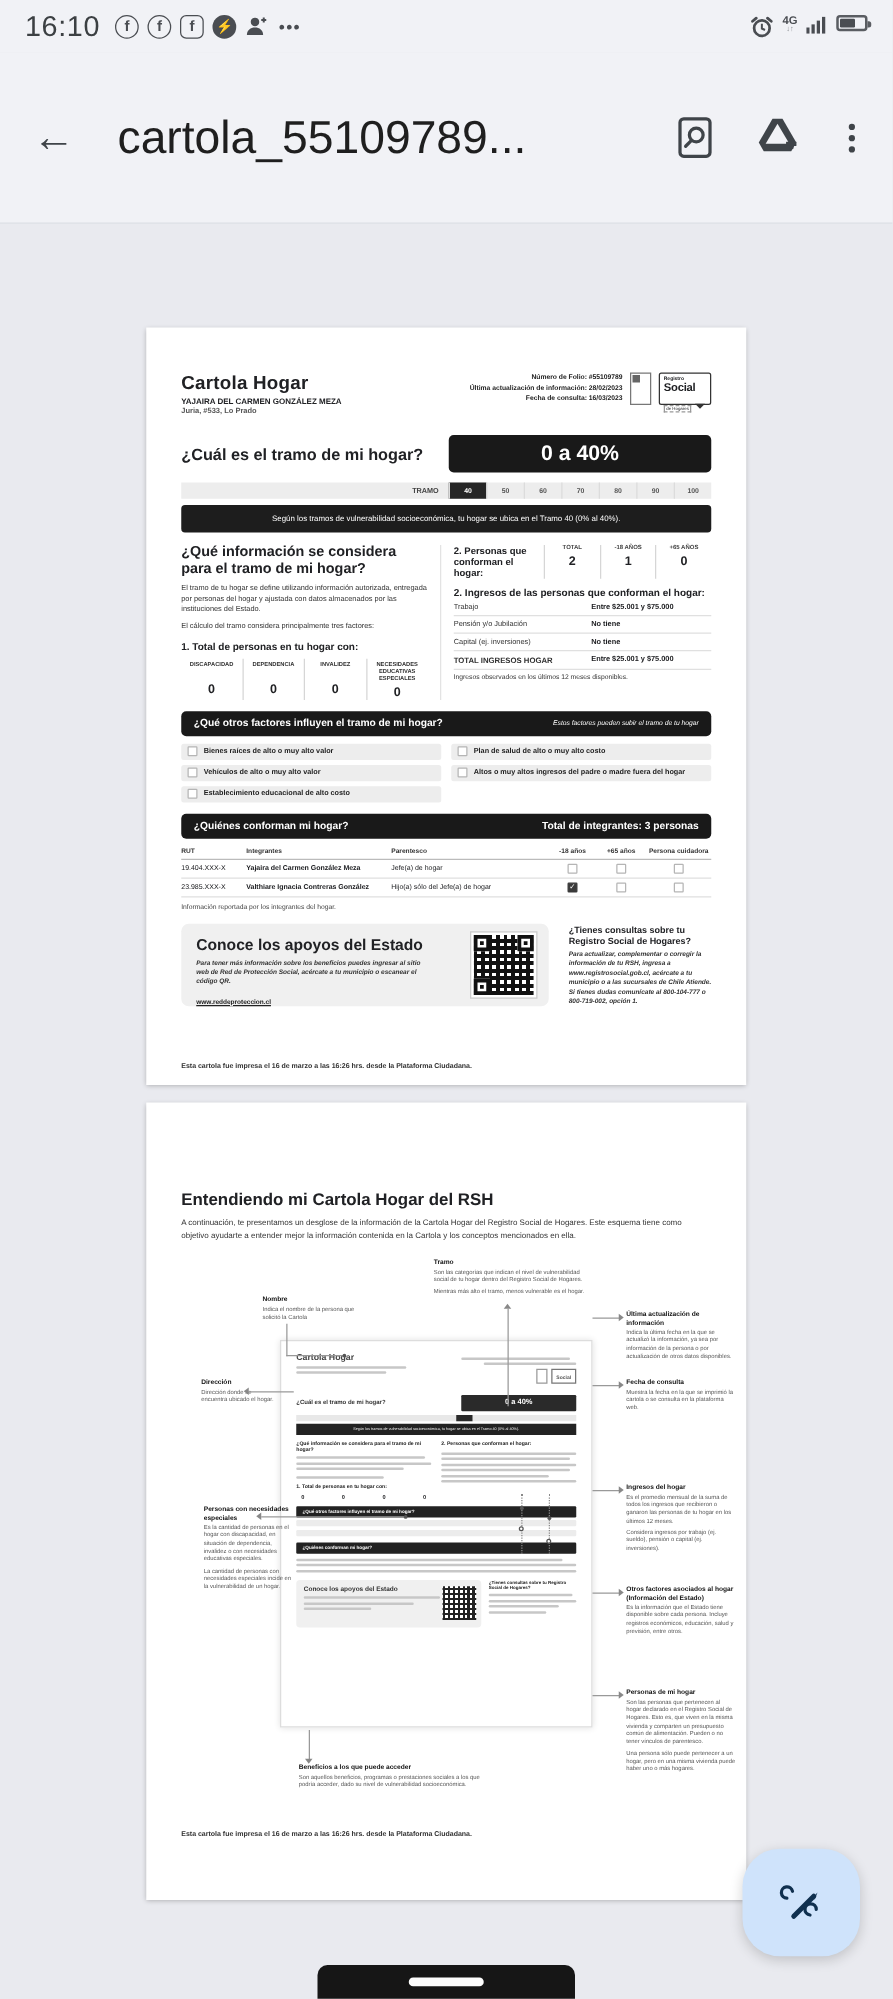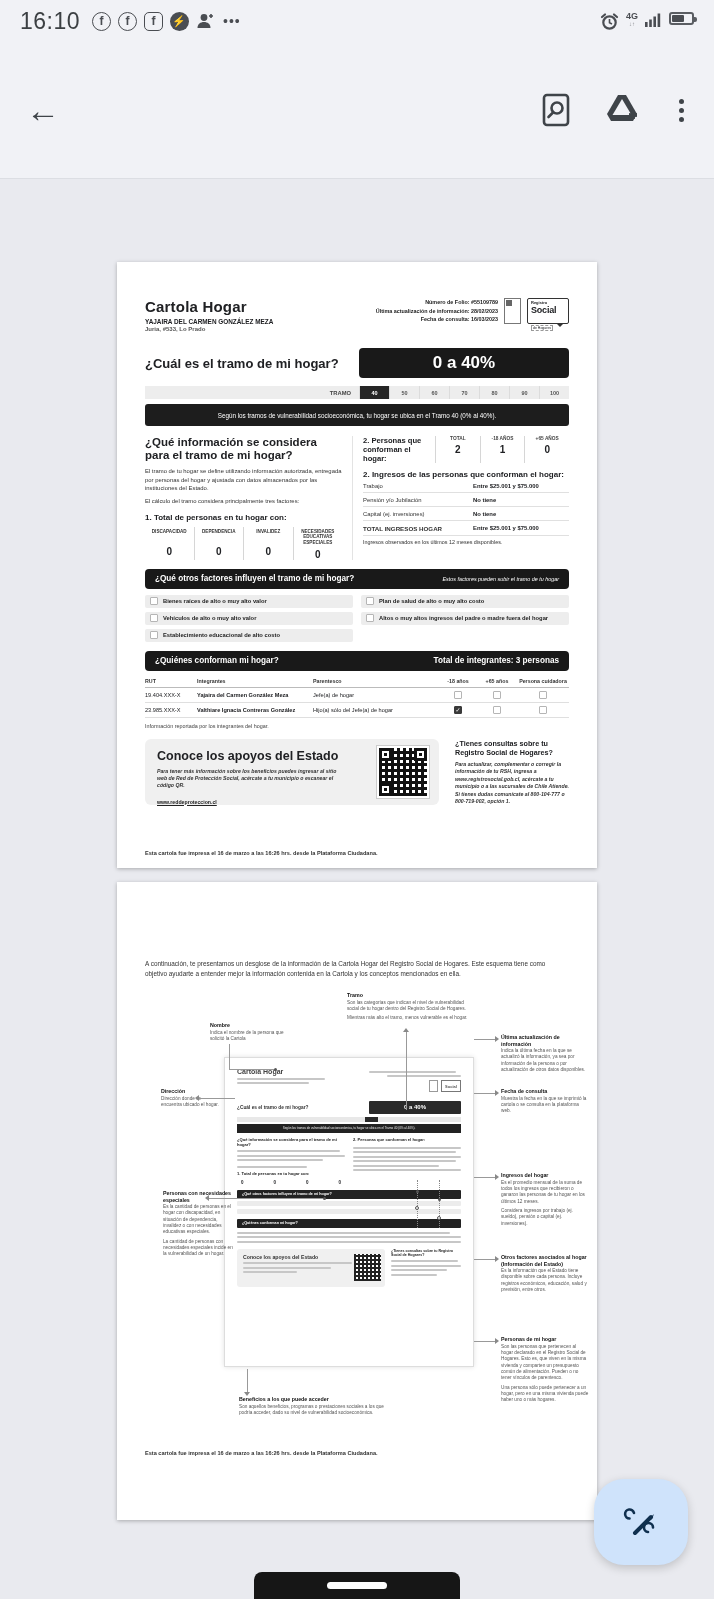--- a/index.html
+++ b/index.html
@@ -224,20 +224,21 @@
         </svg>
     </span>
     <span class="battery">
         <span class="fill"></span>
       </span>
   </div>
 </div>
 
 <div class="appheader">
   <span class="back">←</span>
+  <span class="htitle">cartola_55109789...</span>
   <div class="hicons">
     <span style="display:flex">
       <svg width="30" height="34" viewBox="0 0 30 34">
           <rect x="3" y="2" width="24" height="30" rx="3" fill="none" stroke="#3f4449" stroke-width="2.6"></rect>
           <circle cx="16" cy="15" r="5.5" fill="none" stroke="#3f4449" stroke-width="2.6"></circle>
           <path d="M12 19.5 7.5 24" stroke="#3f4449" stroke-width="2.6" stroke-linecap="round"></path>
         </svg>
     </span>
     <span style="display:flex">
       <svg width="36" height="34" viewBox="0 0 36 34">
@@ -450,20 +451,21 @@
       <div class="consults">
         <div class="con-title">¿Tienes consultas sobre tu Registro Social de Hogares?</div>
         <div class="con-body">Para actualizar, complementar o corregir la información de tu RSH, ingresa a www.registrosocial.gob.cl, acércate a tu municipio o a las sucursales de Chile Atiende. Si tienes dudas comunícate al 800-104-777 o 800-719-002, opción 1.</div>
       </div>
     </div>
 
     <div class="pfoot">Esta cartola fue impresa el 16 de marzo a las 16:26 hrs. desde la Plataforma Ciudadana.</div>
   </div>
 
   <div class="page page2">
+    <div class="p2-title">Entendiendo mi Cartola Hogar del RSH</div>
     <div class="p2-intro">A continuación, te presentamos un desglose de la información de la Cartola Hogar del Registro Social de Hogares.  Este esquema tiene como objetivo ayudarte a entender mejor la información contenida en la Cartola y los conceptos mencionados en ella.</div>
 
     <div class="diagram">
 
       <div class="mini">
         <div class="m-head">
           <div style="width:110px">
             <div class="m-title">Cartola Hogar</div>
             <div class="fl w80"></div>
               <div class="fl w65"></div>

